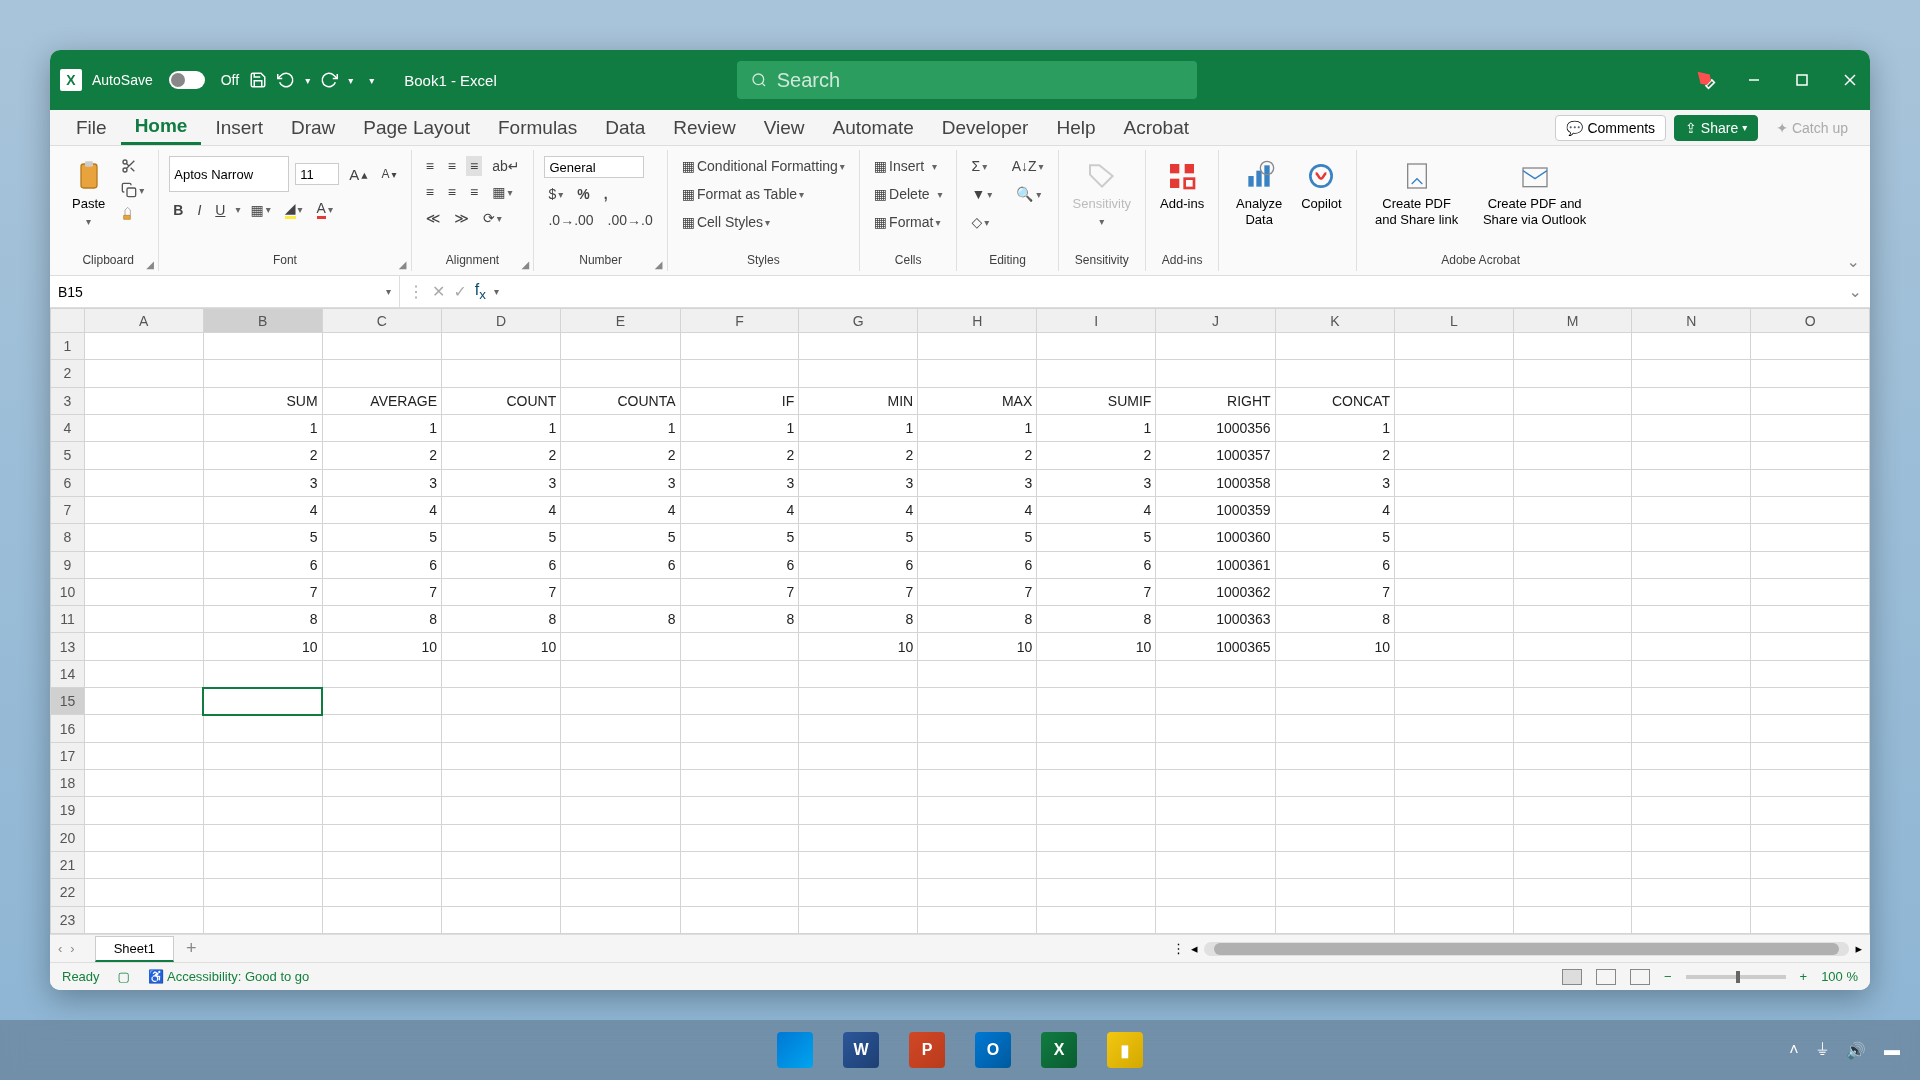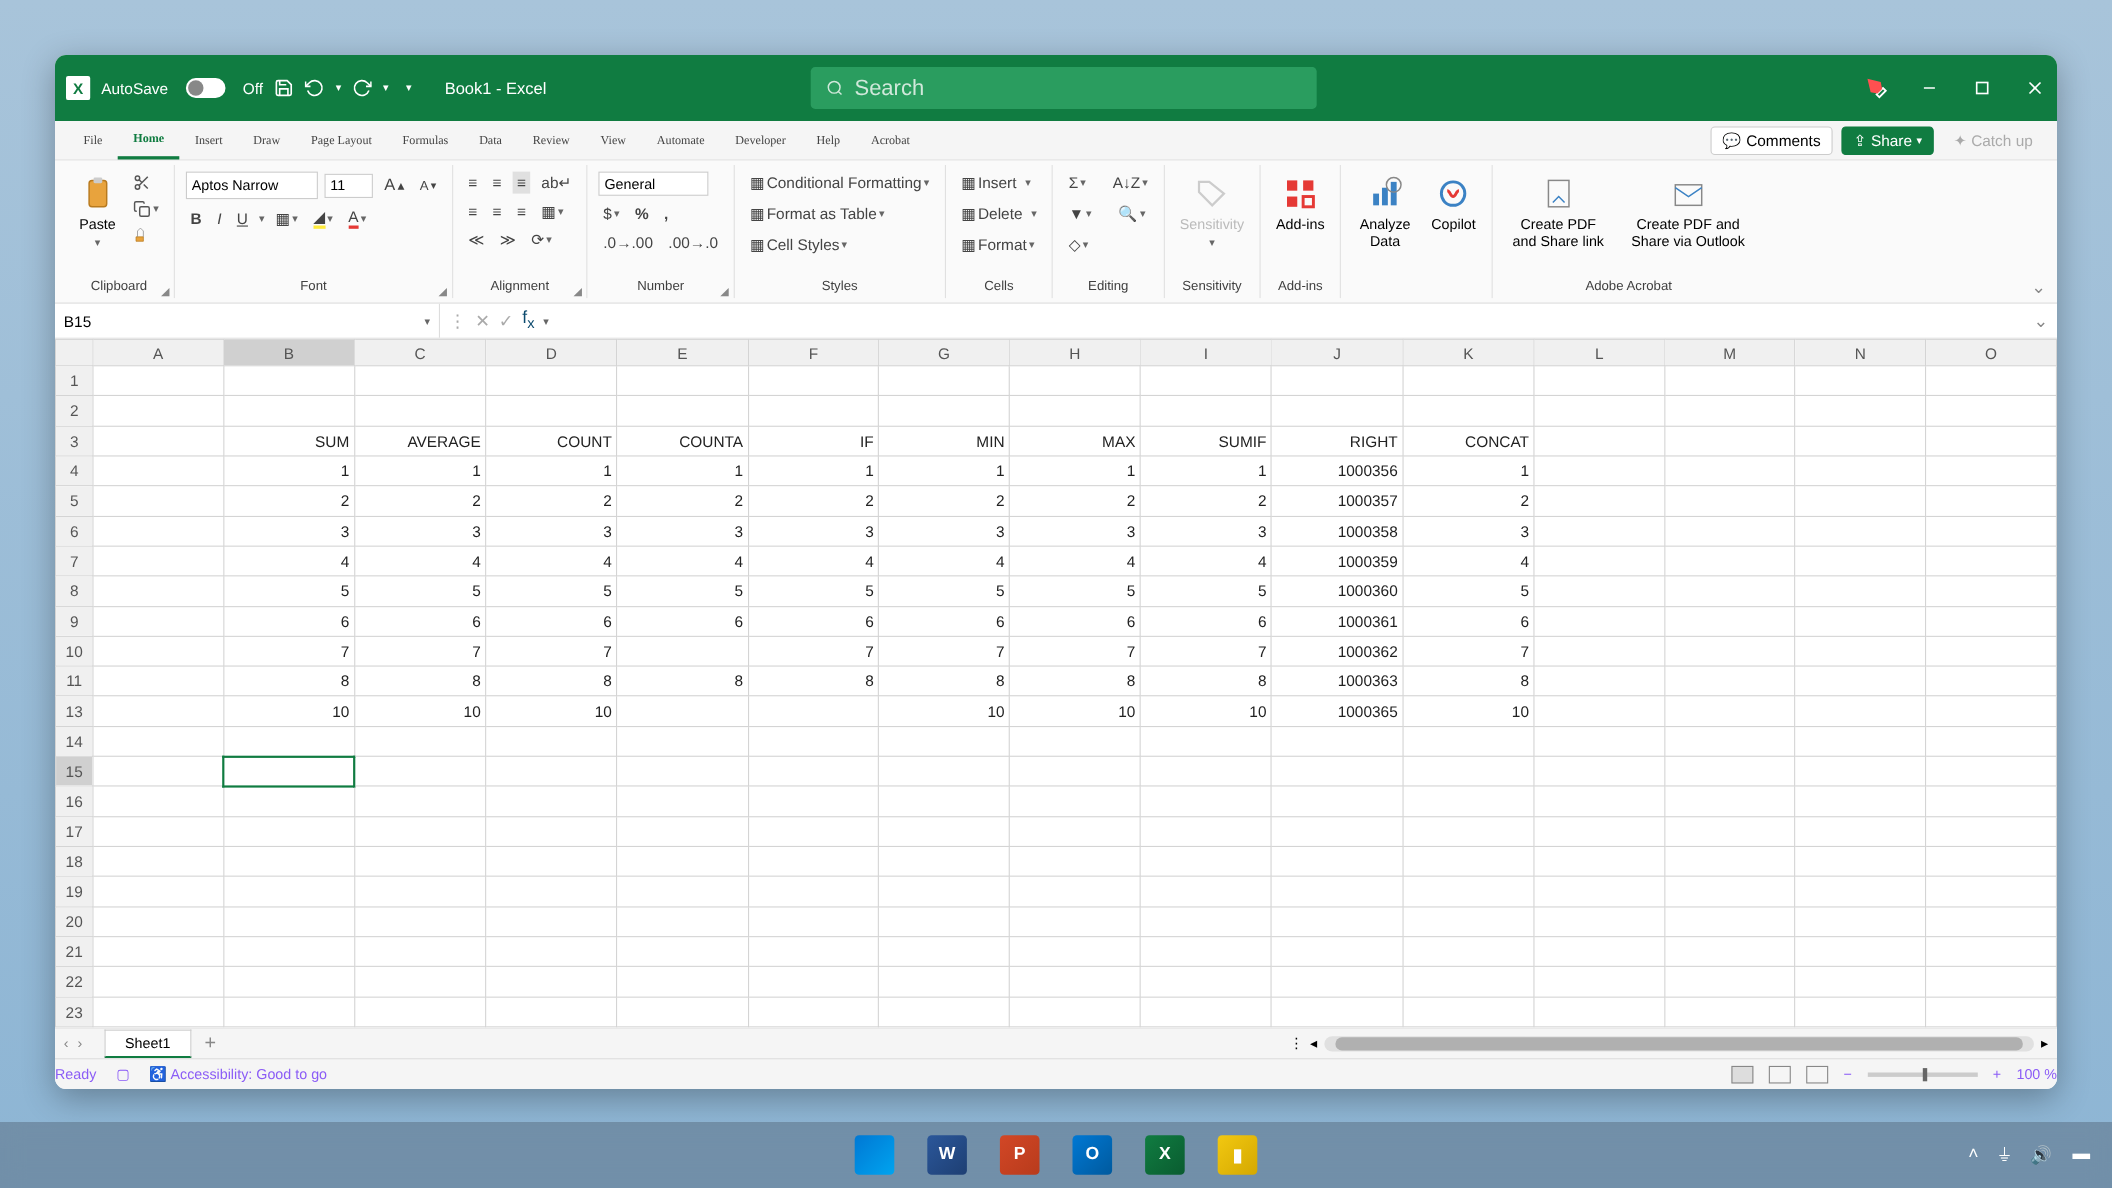--- a/index.html
+++ b/index.html
@@ -14,38 +14,38 @@
 .toggle { width: 36px; height: 18px; background: #fff; border-radius: 9px; position: relative; }
 .toggle::after { content: ""; position: absolute; width: 14px; height: 14px; background: #888; border-radius: 50%; top: 2px; left: 2px; }
 .qat-icon { width: 18px; height: 18px; color: #fff; cursor: pointer; }
 .book-title { margin-left: 20px; font-size: 15px; }
 .search-box { flex: 0 0 460px; margin-left: 240px; background: #2a9d5f; border-radius: 4px; height: 38px; display: flex; align-items: center; padding: 0 14px; gap: 10px; color: #d0e8da; font-size: 20px; }
 .titlebar-right { margin-left: auto; display: flex; align-items: center; gap: 28px; }
 .win-btn { width: 20px; height: 20px; cursor: pointer; color: #fff; display: flex; align-items: center; justify-content: center; }
 
 
 .tabs { background: #f5f5f5; height: 36px; display: flex; align-items: center; padding: 0 12px; border-bottom: 1px solid #ddd; }
-.tab { padding: 0 14px; font-size: 11px; color: #444; cursor: pointer; height: 100%; display: flex; align-items: center; font-family: Liberation Serif, serif; }
+.tab { padding: 0 14px; font-size: 19px; color: #444; cursor: pointer; height: 100%; display: flex; align-items: center; }
 .tab.active { color: #107c41; border-bottom: 3px solid #107c41; font-weight: 600; }
 .tabs-right { margin-left: auto; display: flex; gap: 8px; align-items: center; }
 .comments-btn, .share-btn, .catchup-btn { padding: 4px 10px; font-size: 14px; border: 1px solid #ccc; border-radius: 4px; background: #fff; cursor: pointer; display: flex; align-items: center; gap: 4px; }
 .share-btn { background: #107c41; color: #fff; border-color: #107c41; }
 .catchup-btn { color: #aaa; border: none; background: transparent; }
 
 
 .ribbon { background: #fafafa; border-bottom: 1px solid #ddd; height: 130px; display: flex; padding: 4px 8px; }
 .ribbon-group { border-right: 1px solid #e0e0e0; padding: 2px 10px; display: flex; flex-direction: column; justify-content: space-between; position: relative; }
 .ribbon-group-label { font-size: 12px; color: #404040; text-align: center; padding-bottom: 2px; }
 .ribbon-group-content { flex: 1; display: flex; align-items: flex-start; gap: 8px; padding-top: 4px; }
 .rib-col { display: flex; flex-direction: column; gap: 4px; }
 .rib-row { display: flex; gap: 6px; align-items: center; }
 .rib-btn { padding: 2px 4px; font-size: 14px; cursor: pointer; color: #444; display: flex; align-items: center; gap: 2px; }
 .rib-big { display: flex; flex-direction: column; align-items: center; gap: 4px; font-size: 13px; padding: 4px; cursor: pointer; text-align: center; line-height: 1.2; }
 .rib-big svg, .rib-big .ico { width: 32px; height: 32px; }
-.font-sel { width: 120px; height: 25px; font-size: 13px; border: 1px solid #ccc; padding: 0 4px; }
+.font-sel { width: 120px; height: 36px; font-size: 13px; border: 1px solid #ccc; padding: 0 4px; }
 .size-sel { width: 44px; height: 22px; font-size: 13px; border: 1px solid #ccc; padding: 0 4px; }
 .num-sel { width: 100px; height: 22px; font-size: 13px; border: 1px solid #ccc; padding: 0 4px; }
 .dialog-launcher { position: absolute; bottom: 2px; right: 2px; width: 10px; height: 10px; font-size: 10px; color: #888; cursor: pointer; }
 .collapse-ribbon { position: absolute; right: 10px; bottom: 4px; cursor: pointer; color: #888; }
 
 
 .formula-bar { height: 32px; border-bottom: 1px solid #ddd; display: flex; align-items: center; background: #fff; }
 .name-box { width: 350px; height: 100%; border-right: 1px solid #ddd; display: flex; align-items: center; padding: 0 8px; font-size: 14px; justify-content: space-between; }
 .nb-buttons { display: flex; gap: 8px; align-items: center; padding: 0 8px; color: #aaa; }
 .formula-input { flex: 1; padding: 0 8px; }
@@ -65,21 +65,21 @@
 
 .sheet-tabs { height: 28px; background: #f5f5f5; border-top: 1px solid #ddd; display: flex; align-items: center; padding: 0 8px; font-size: 13px; }
 .sheet-nav { display: flex; gap: 8px; color: #888; padding-right: 20px; }
 .sheet-tab { padding: 4px 18px; background: #fff; border: 1px solid #ccc; border-bottom: 2px solid #107c41; cursor: pointer; }
 .sheet-add { padding: 0 12px; color: #888; cursor: pointer; font-size: 18px; }
 .sheet-scroll { margin-left: auto; display: flex; align-items: center; gap: 6px; flex: 0 0 690px; }
 .hscroll { flex: 1; height: 14px; background: #e0e0e0; border-radius: 7px; position: relative; }
 .hscroll::after { content: ""; position: absolute; left: 10px; right: 10px; top: 1px; bottom: 1px; background: #b0b0b0; border-radius: 6px; }
 
 
-.status-bar { height: 28px; background: #f5f5f5; border-top: 1px solid #ddd; display: flex; align-items: center; padding: 0 0; font-size: 13px; color: #8b5cf6; gap: 18px; }
+.status-bar { height: 28px; background: #f5f5f5; border-top: 1px solid #ddd; display: flex; align-items: center; padding: 0 12px; font-size: 13px; color: #15803d; gap: 18px; }
 .status-right { margin-left: auto; display: flex; align-items: center; gap: 14px; }
 .view-btn { width: 20px; height: 16px; border: 1px solid #888; cursor: pointer; }
 .zoom-slider { width: 100px; height: 4px; background: #ccc; position: relative; }
 .zoom-slider::after { content: ""; position: absolute; left: 50%; top: -4px; width: 4px; height: 12px; background: #666; }
 
 
 .taskbar { position: absolute; bottom: 0; left: 0; right: 0; height: 60px; background: rgba(30,30,40,0.25); backdrop-filter: blur(10px); display: flex; align-items: center; justify-content: center; gap: 30px; }
 .taskbar-icon { width: 36px; height: 36px; border-radius: 4px; cursor: pointer; display: flex; align-items: center; justify-content: center; font-weight: bold; color: #fff; font-size: 16px; }
 .taskbar-right { position: absolute; right: 20px; display: flex; gap: 18px; color: #fff; align-items: center; }
 .tb-w { background: linear-gradient(135deg,#2b579a,#1e3f73); }

